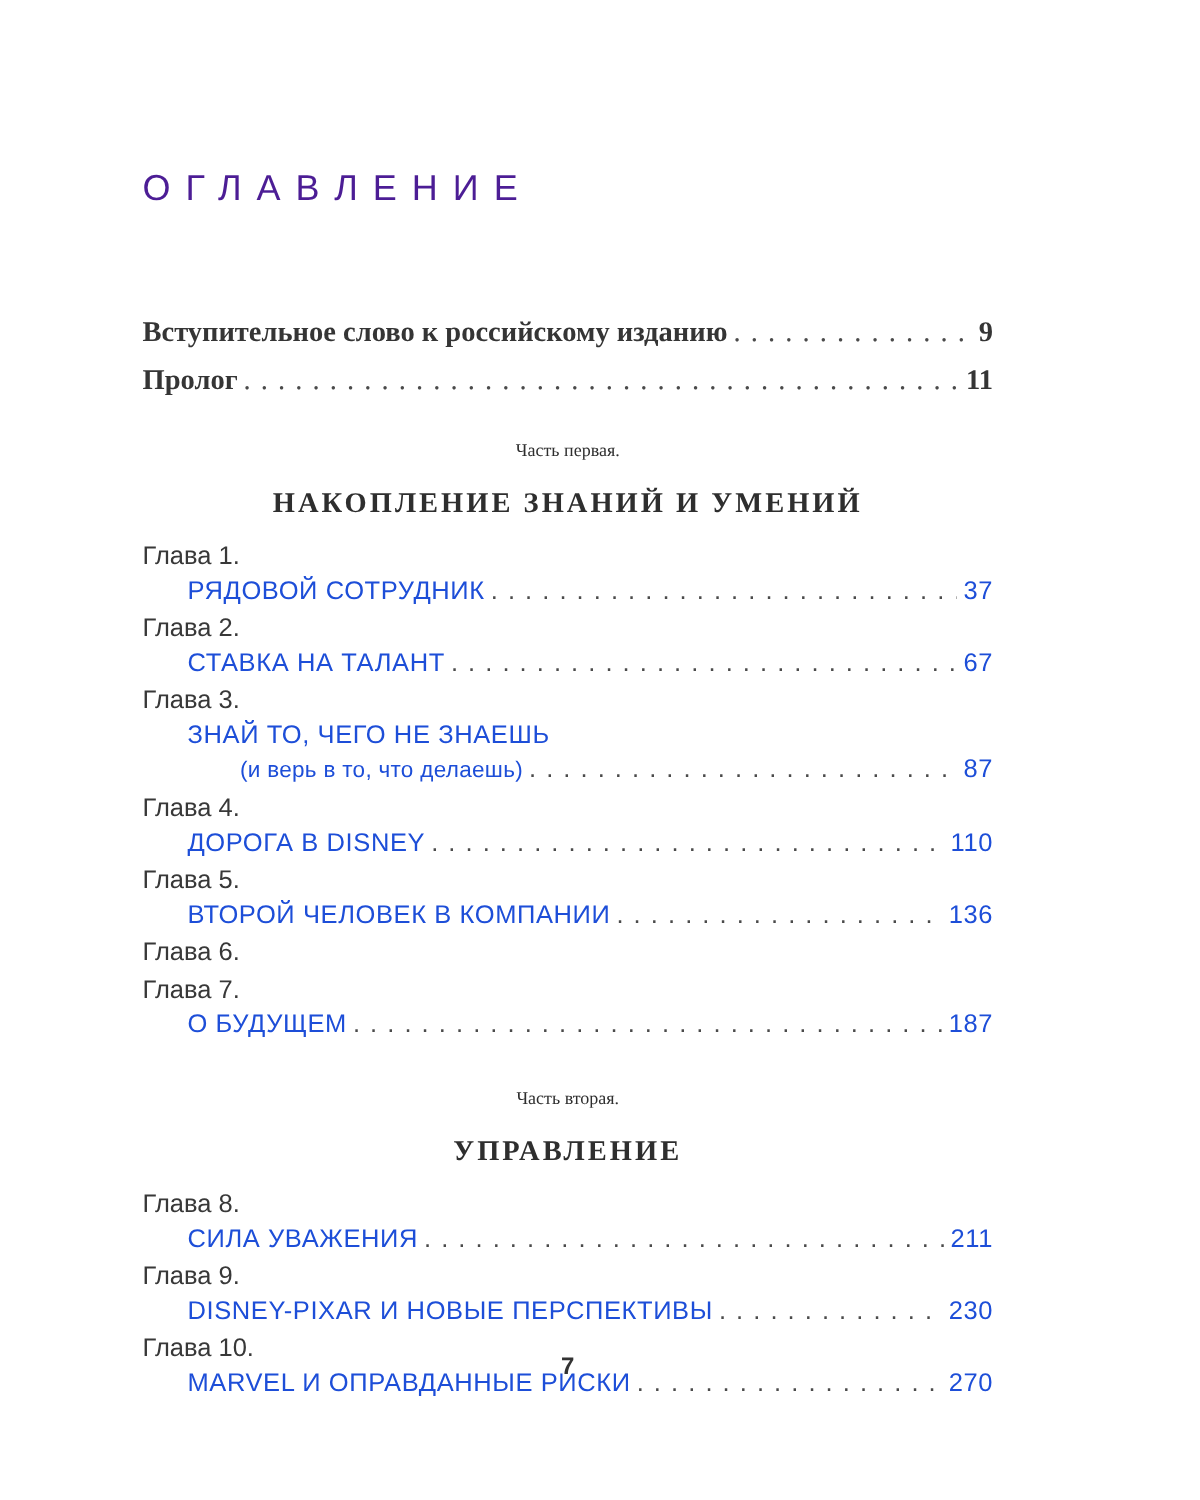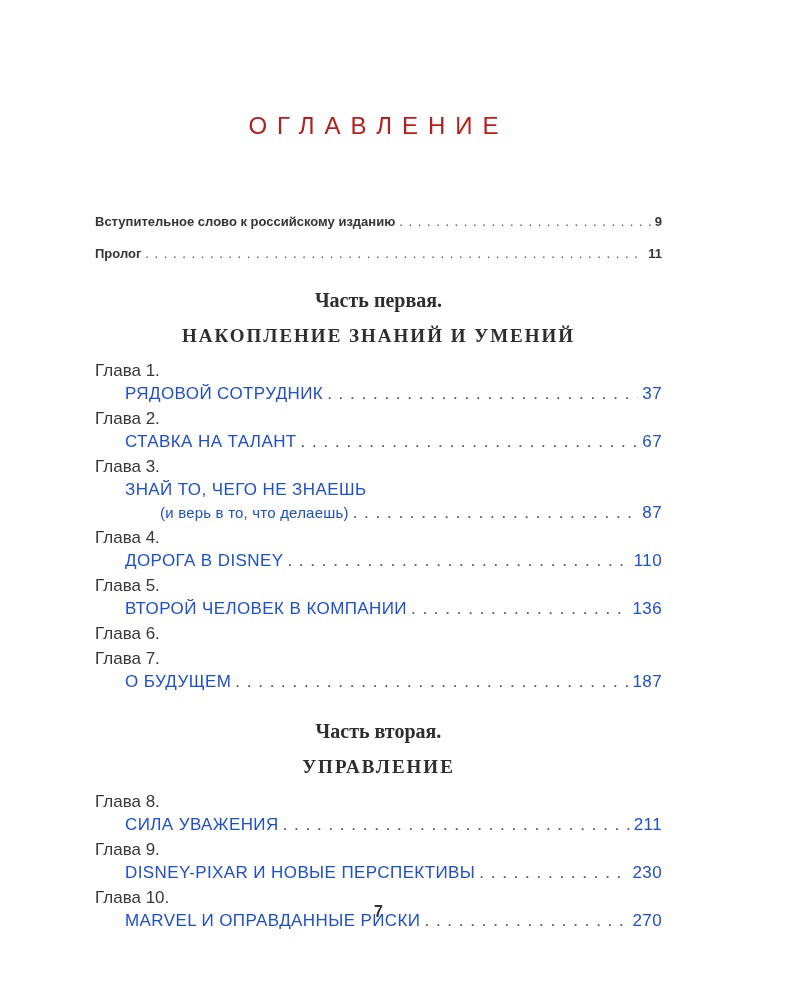--- a/index.html
+++ b/index.html
@@ -13,42 +13,43 @@
     overflow: hidden;
   }
   .content {
     position: absolute;
     left: 95px;
     top: 0;
     width: 567px;
   }
   .toc-title {
     margin: 112px 0 0 0;
-    text-align: center;
+    text-align: left;
     font-size: 24px;
     font-weight: 400;
     letter-spacing: 10px;
-    color: #b91c1c;
+    color: #4c1d95;
   }
   .front { margin-top: 66px; }
   .front .line {
     display: flex;
     align-items: baseline;
     font-weight: 700;
-    font-size: 13px;
+    font-size: 19px;
     line-height: 32px;
     color: #353535;
+    font-family: Liberation Serif, serif;
   }
   .part-heading {
     margin-top: 18px;
     text-align: center;
     font-family: "Liberation Serif", serif;
     color: #2e2e2e;
   }
-  .part-heading .l1 { font-weight: 700; font-size: 20px; line-height: 24px; }
+  .part-heading .l1 { font-weight: 400; font-size: 12px; line-height: 24px; }
   .part-heading .l2 { font-weight: 700; font-size: 19px; line-height: 23px; letter-spacing: 2px; margin-top: 12px; }
   .chapters { margin-top: 12px; }
   .chapter { margin-bottom: 2px; }
   .ch-label {
     font-weight: 400;
     font-size: 17px;
     line-height: 23px;
     color: #383838;
   }
   .ch-line {

